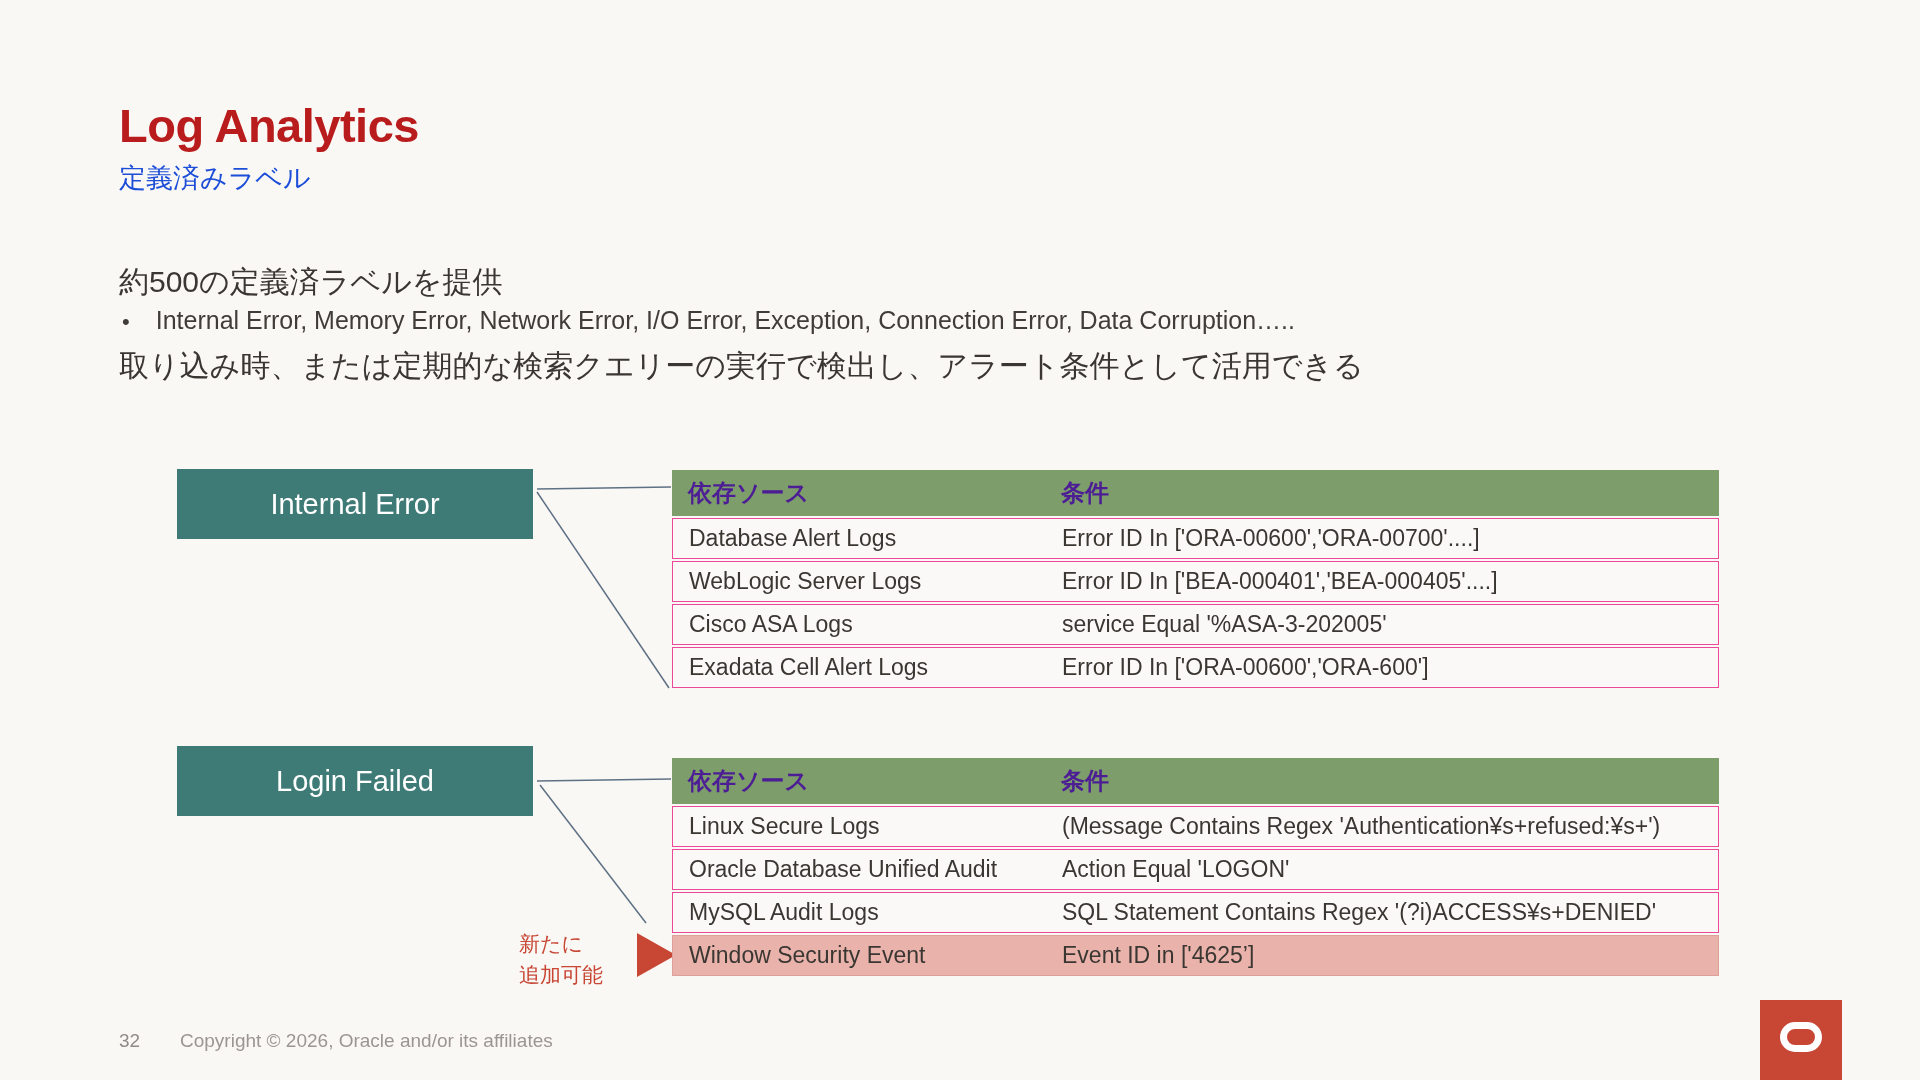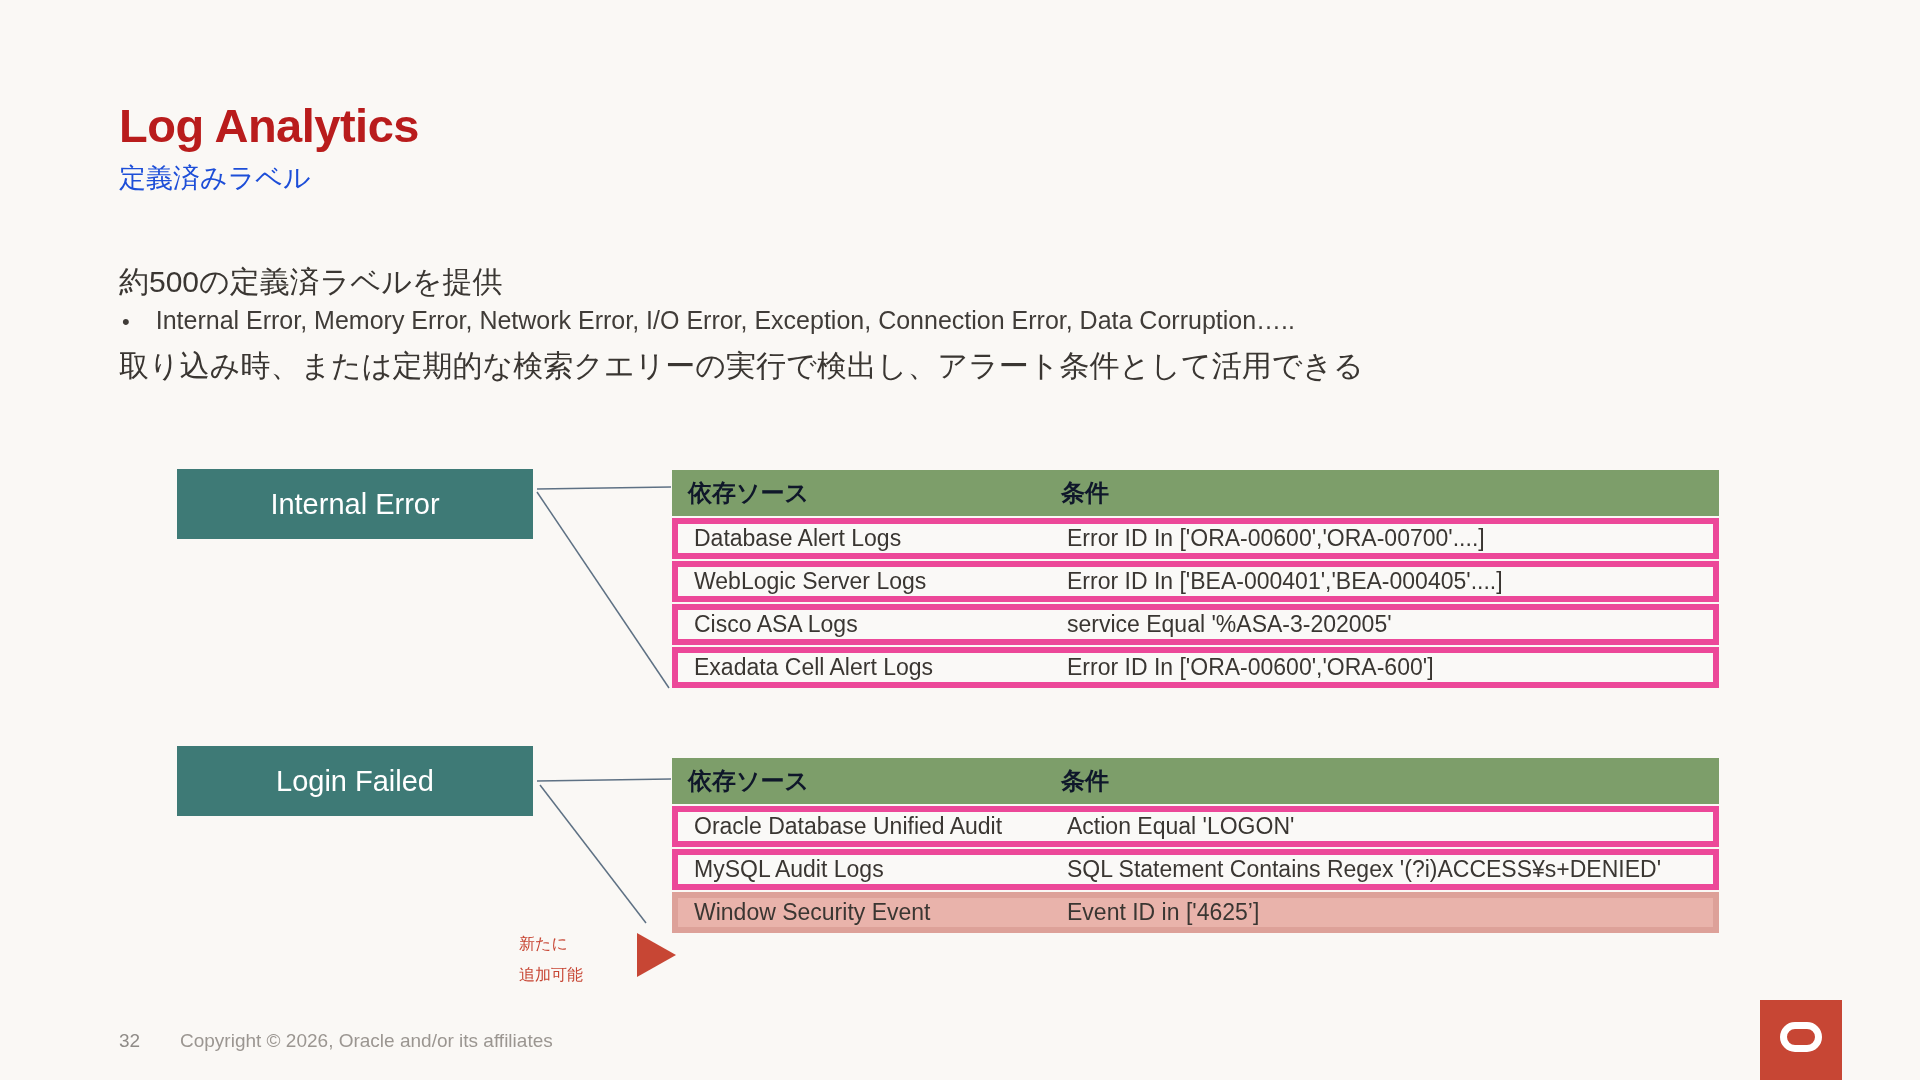--- a/index.html
+++ b/index.html
@@ -40,38 +40,38 @@
     display:flex;align-items:center;justify-content:center;
     font-size:29px;font-weight:normal;
   }
   .label-box.internal{top:469px;}
   .label-box.login{top:746px;}
 
   .tbl{position:absolute;left:672px;width:1047px;}
   .tbl.t1{top:470px;}
   .tbl.t2{top:758px;}
   .tbl-header{
-    display:flex;height:46px;background:#7d9e6a;color:#0f172a;
+    display:flex;height:46px;background:#7d9e6a;color:#4c1d95;
     font-size:24px;font-weight:bold;align-items:center;
   }
   .tbl-row{
     display:flex;height:41px;align-items:center;
-    background:#faf9f7;border:6px solid #ec4899;
+    background:#faf9f7;border:1px solid #ec4899;
     margin-top:2px;box-sizing:border-box;
     font-size:23px;color:#3a3632;
   }
   .tbl-row.highlight{
     background:#e9b3ab;border-color:#dda199;
   }
   .col-source{width:377px;padding-left:16px;box-sizing:border-box;flex-shrink:0;}
   .col-condition{flex:1;padding-left:12px;box-sizing:border-box;}
 
   .annotation{
     position:absolute;left:519px;top:928px;
-    font-size:16px;line-height:31px;color:#c74634;
+    font-size:21px;line-height:31px;color:#c74634;
   }
 
   .footer-page{
     position:absolute;left:119px;top:1030px;
     font-size:19px;color:#8f8b87;
   }
   .footer-copy{
     position:absolute;left:180px;top:1030px;
     font-size:19px;color:#9b9691;
   }
@@ -143,20 +143,24 @@
       <span class="col-condition">Error ID In ['ORA-00600','ORA-600']</span>
     </div>
   </div>
 
   <div class="tbl t2">
     <div class="tbl-header">
       <span class="col-source">依存ソース</span>
       <span class="col-condition">条件</span>
     </div>
     <div class="tbl-row">
+      <span class="col-source">Linux Secure Logs</span>
+      <span class="col-condition">(Message Contains Regex 'Authentication¥s+refused:¥s+')</span>
+    </div>
+    <div class="tbl-row">
       <span class="col-source">Oracle Database Unified Audit</span>
       <span class="col-condition">Action Equal 'LOGON'</span>
     </div>
     <div class="tbl-row">
       <span class="col-source">MySQL Audit Logs</span>
       <span class="col-condition">SQL Statement Contains Regex '(?i)ACCESS¥s+DENIED'</span>
     </div>
     <div class="tbl-row highlight">
       <span class="col-source">Window Security Event</span>
       <span class="col-condition">Event ID in ['4625’]</span>

